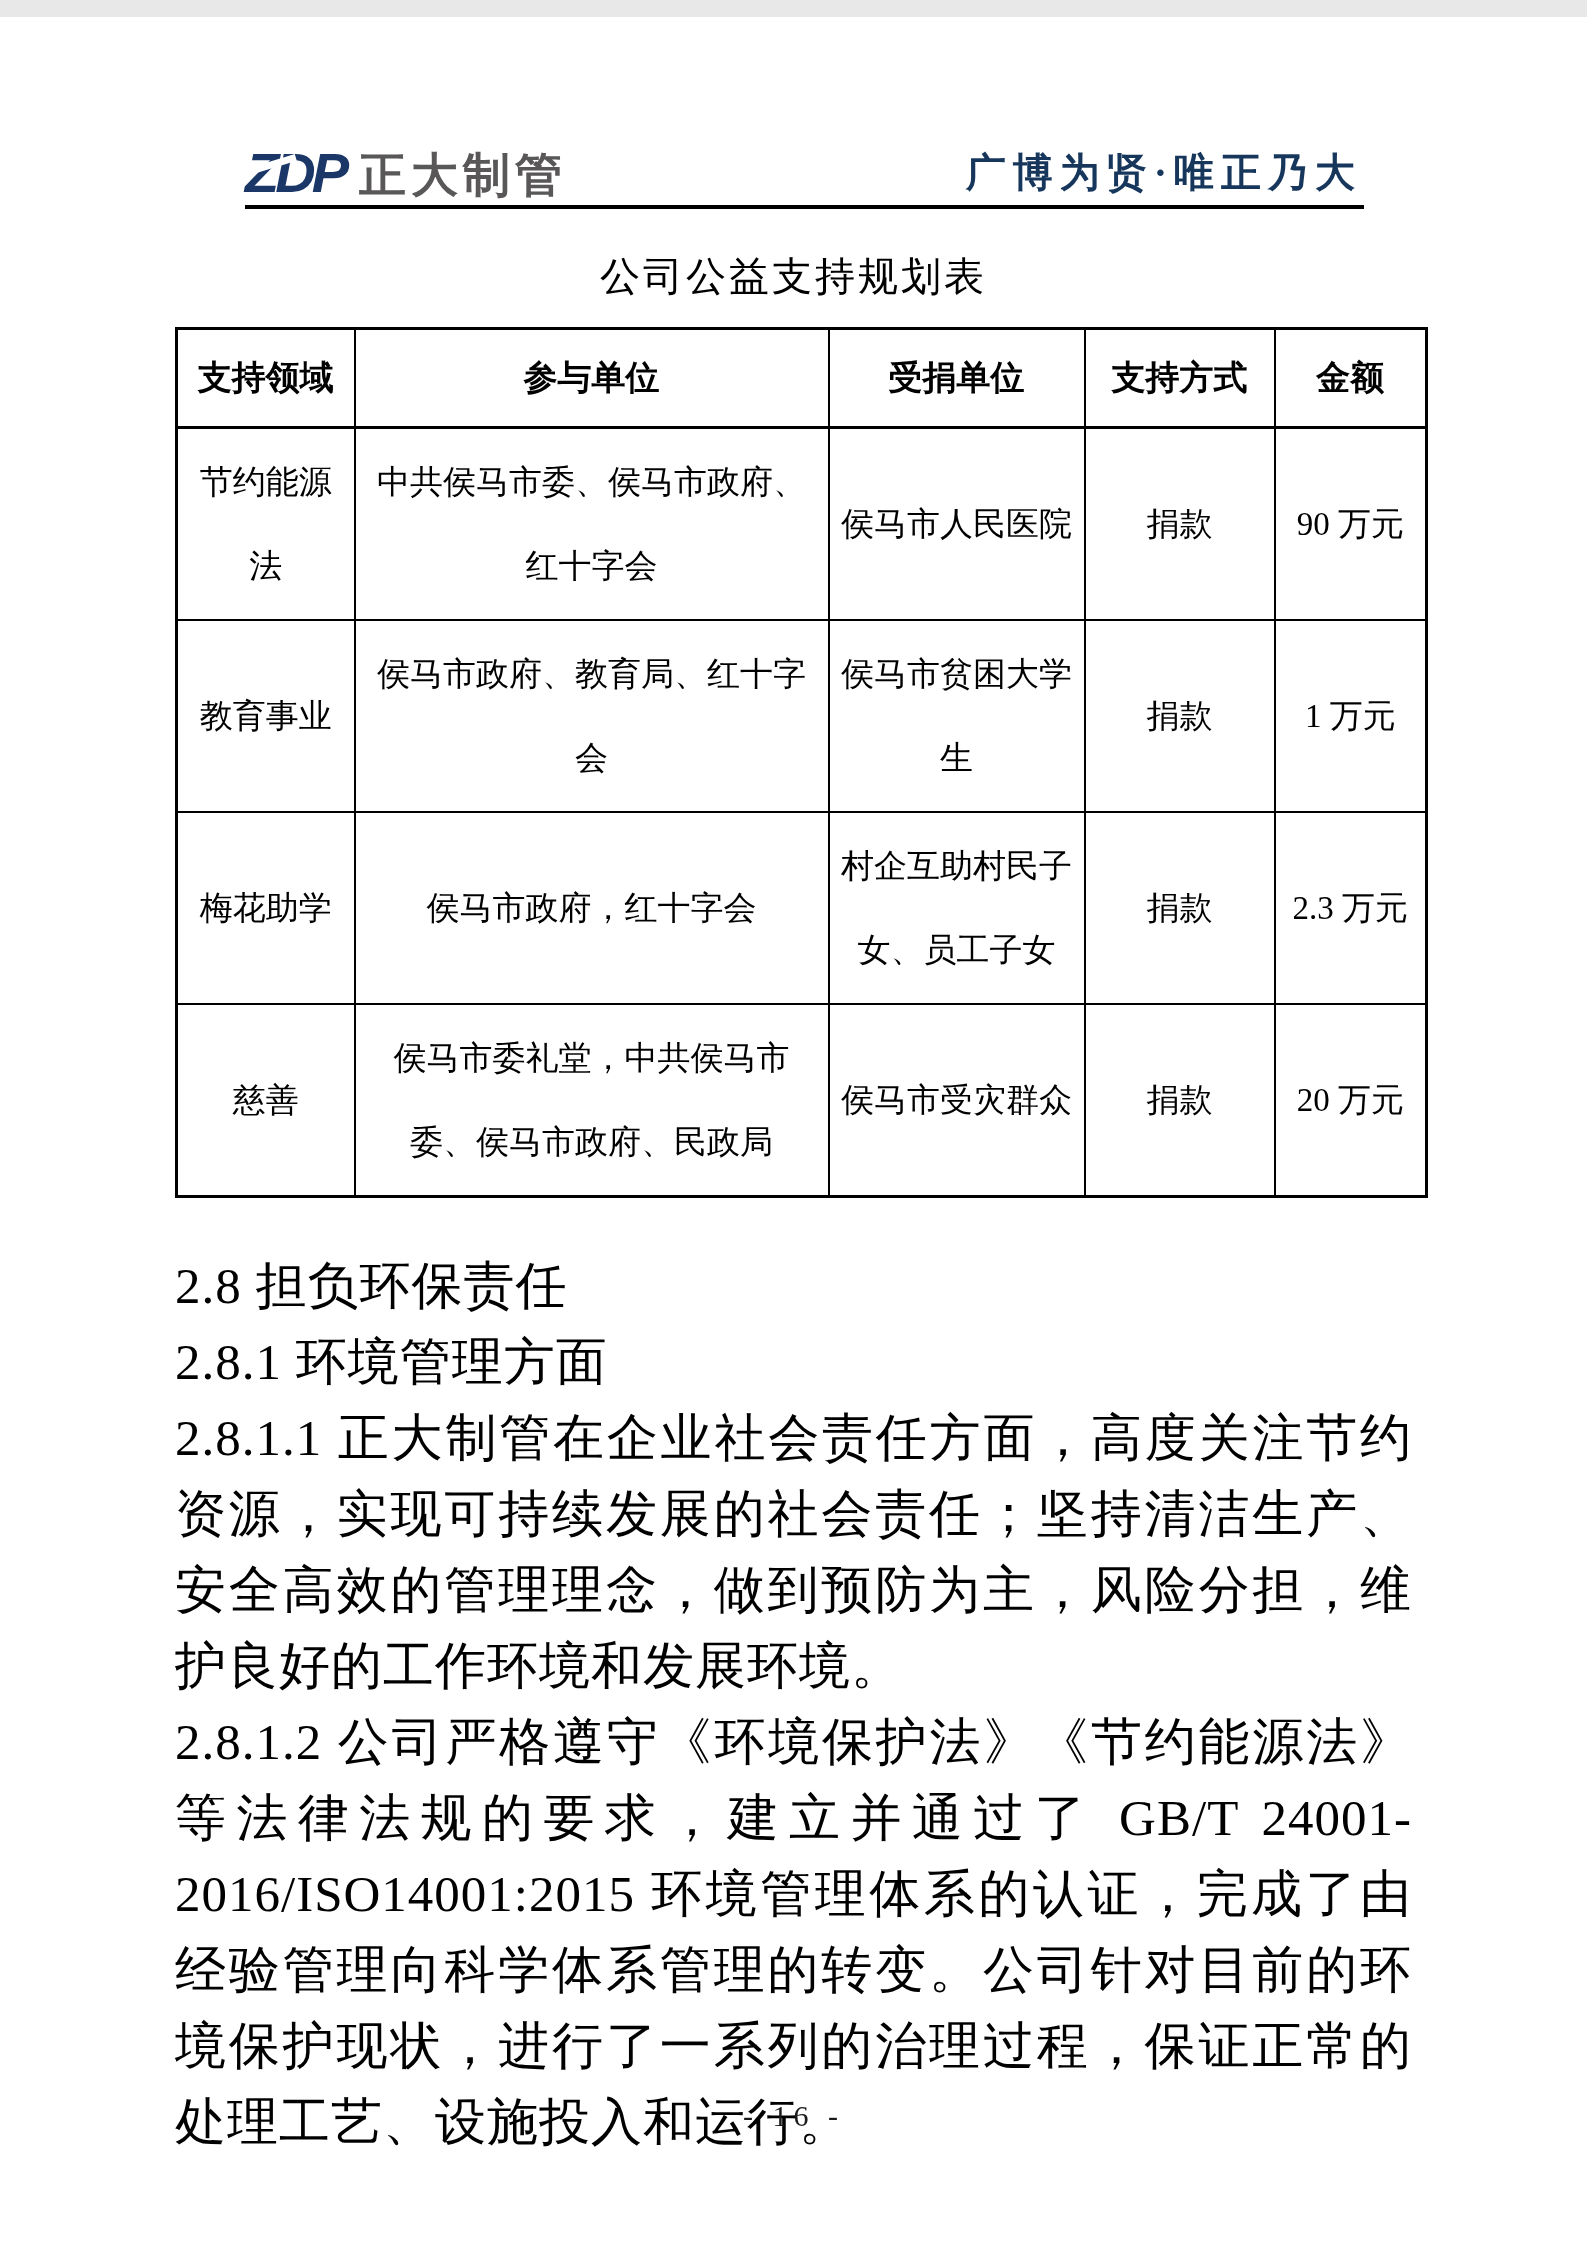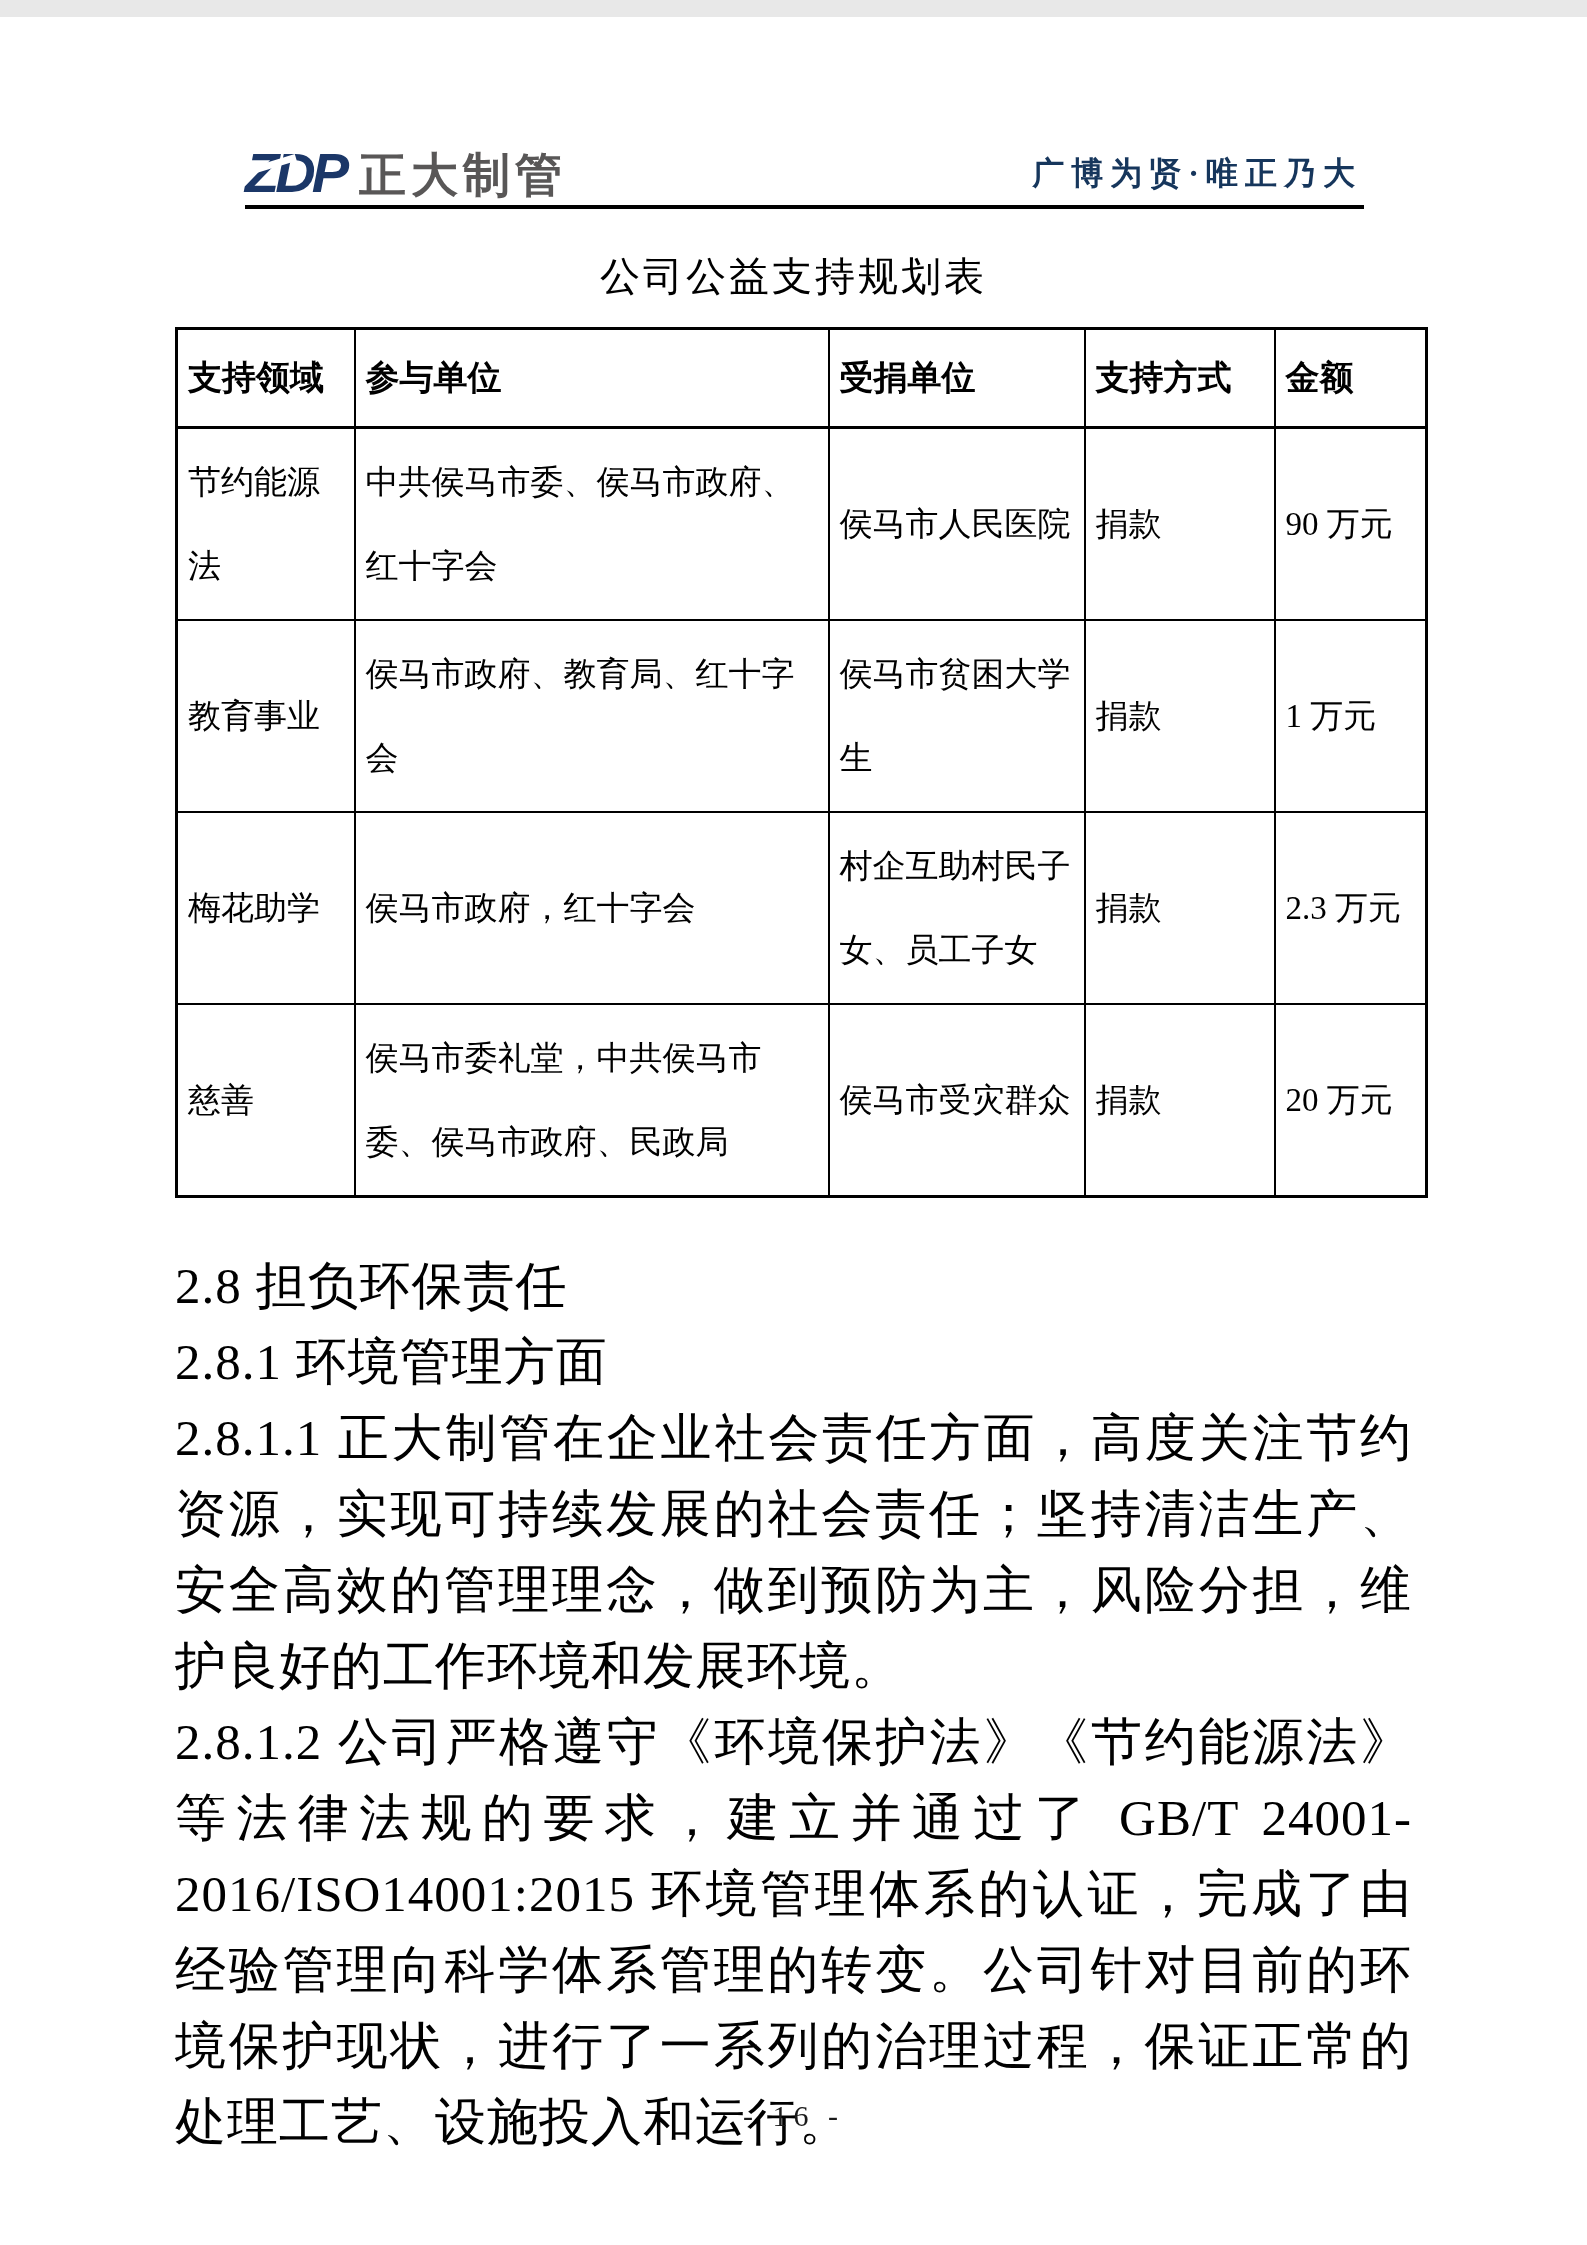--- a/index.html
+++ b/index.html
@@ -43,21 +43,21 @@
   .logo-cn {
     font-family: "Liberation Sans", "DejaVu Sans", sans-serif;
     font-weight: 700;
     font-size: 47px;
     line-height: 52px;
     letter-spacing: 5px;
     color: #595757;
   }
   .slogan {
     font-weight: 700;
-    font-size: 32px;
+    font-size: 40px;
     line-height: 40px;
     letter-spacing: 7px;
     color: #16365c;
     padding-bottom: 8px;
   }
   .header-rule {
     height: 4px;
     background: #000;
     margin: 4px 223px 0 245px;
   }
@@ -75,21 +75,21 @@
   
   table.welfare {
     margin: 26px 0 0 175px;
     width: 1250px;
     border-collapse: collapse;
     table-layout: fixed;
     border: 3px solid #000;
   }
   table.welfare th, table.welfare td {
     border: 2px solid #000;
-    text-align: left;
+    text-align: center;
     vertical-align: middle;
     padding: 4px 10px;
     overflow: hidden;
   }
   table.welfare th {
     height: 88px;
     font-size: 34px;
     font-weight: 700;
     border-bottom-width: 3px;
   }

